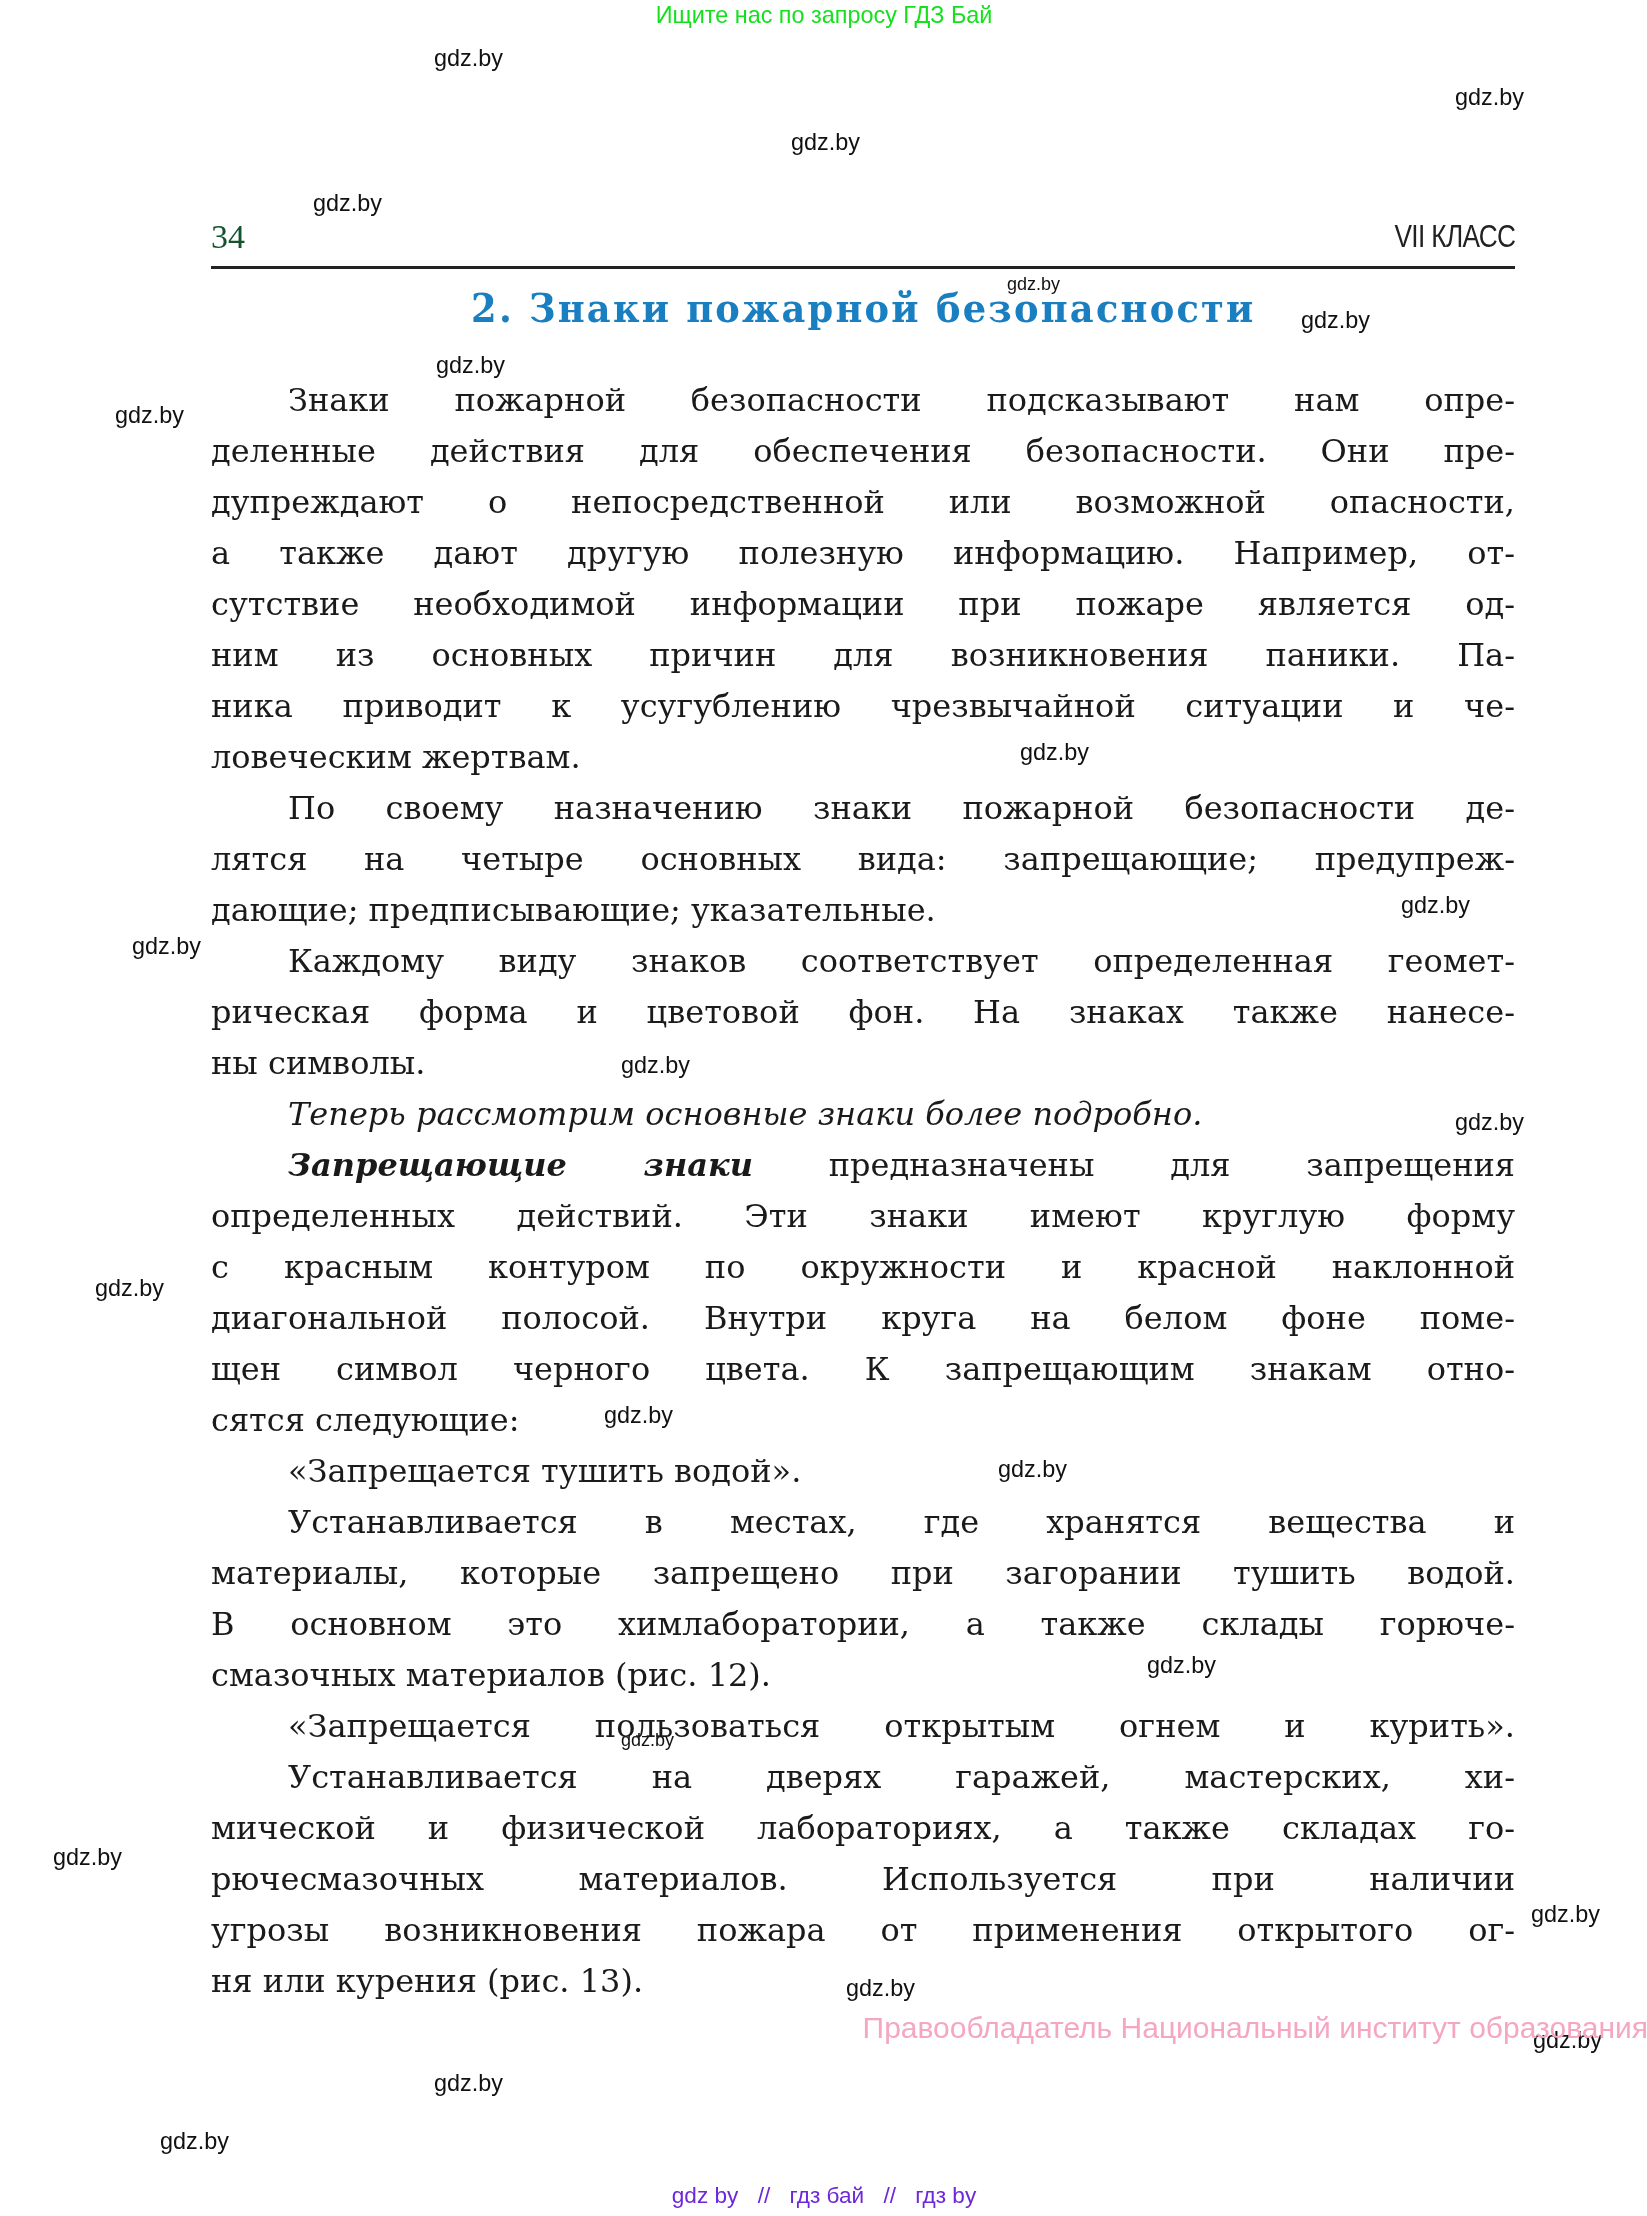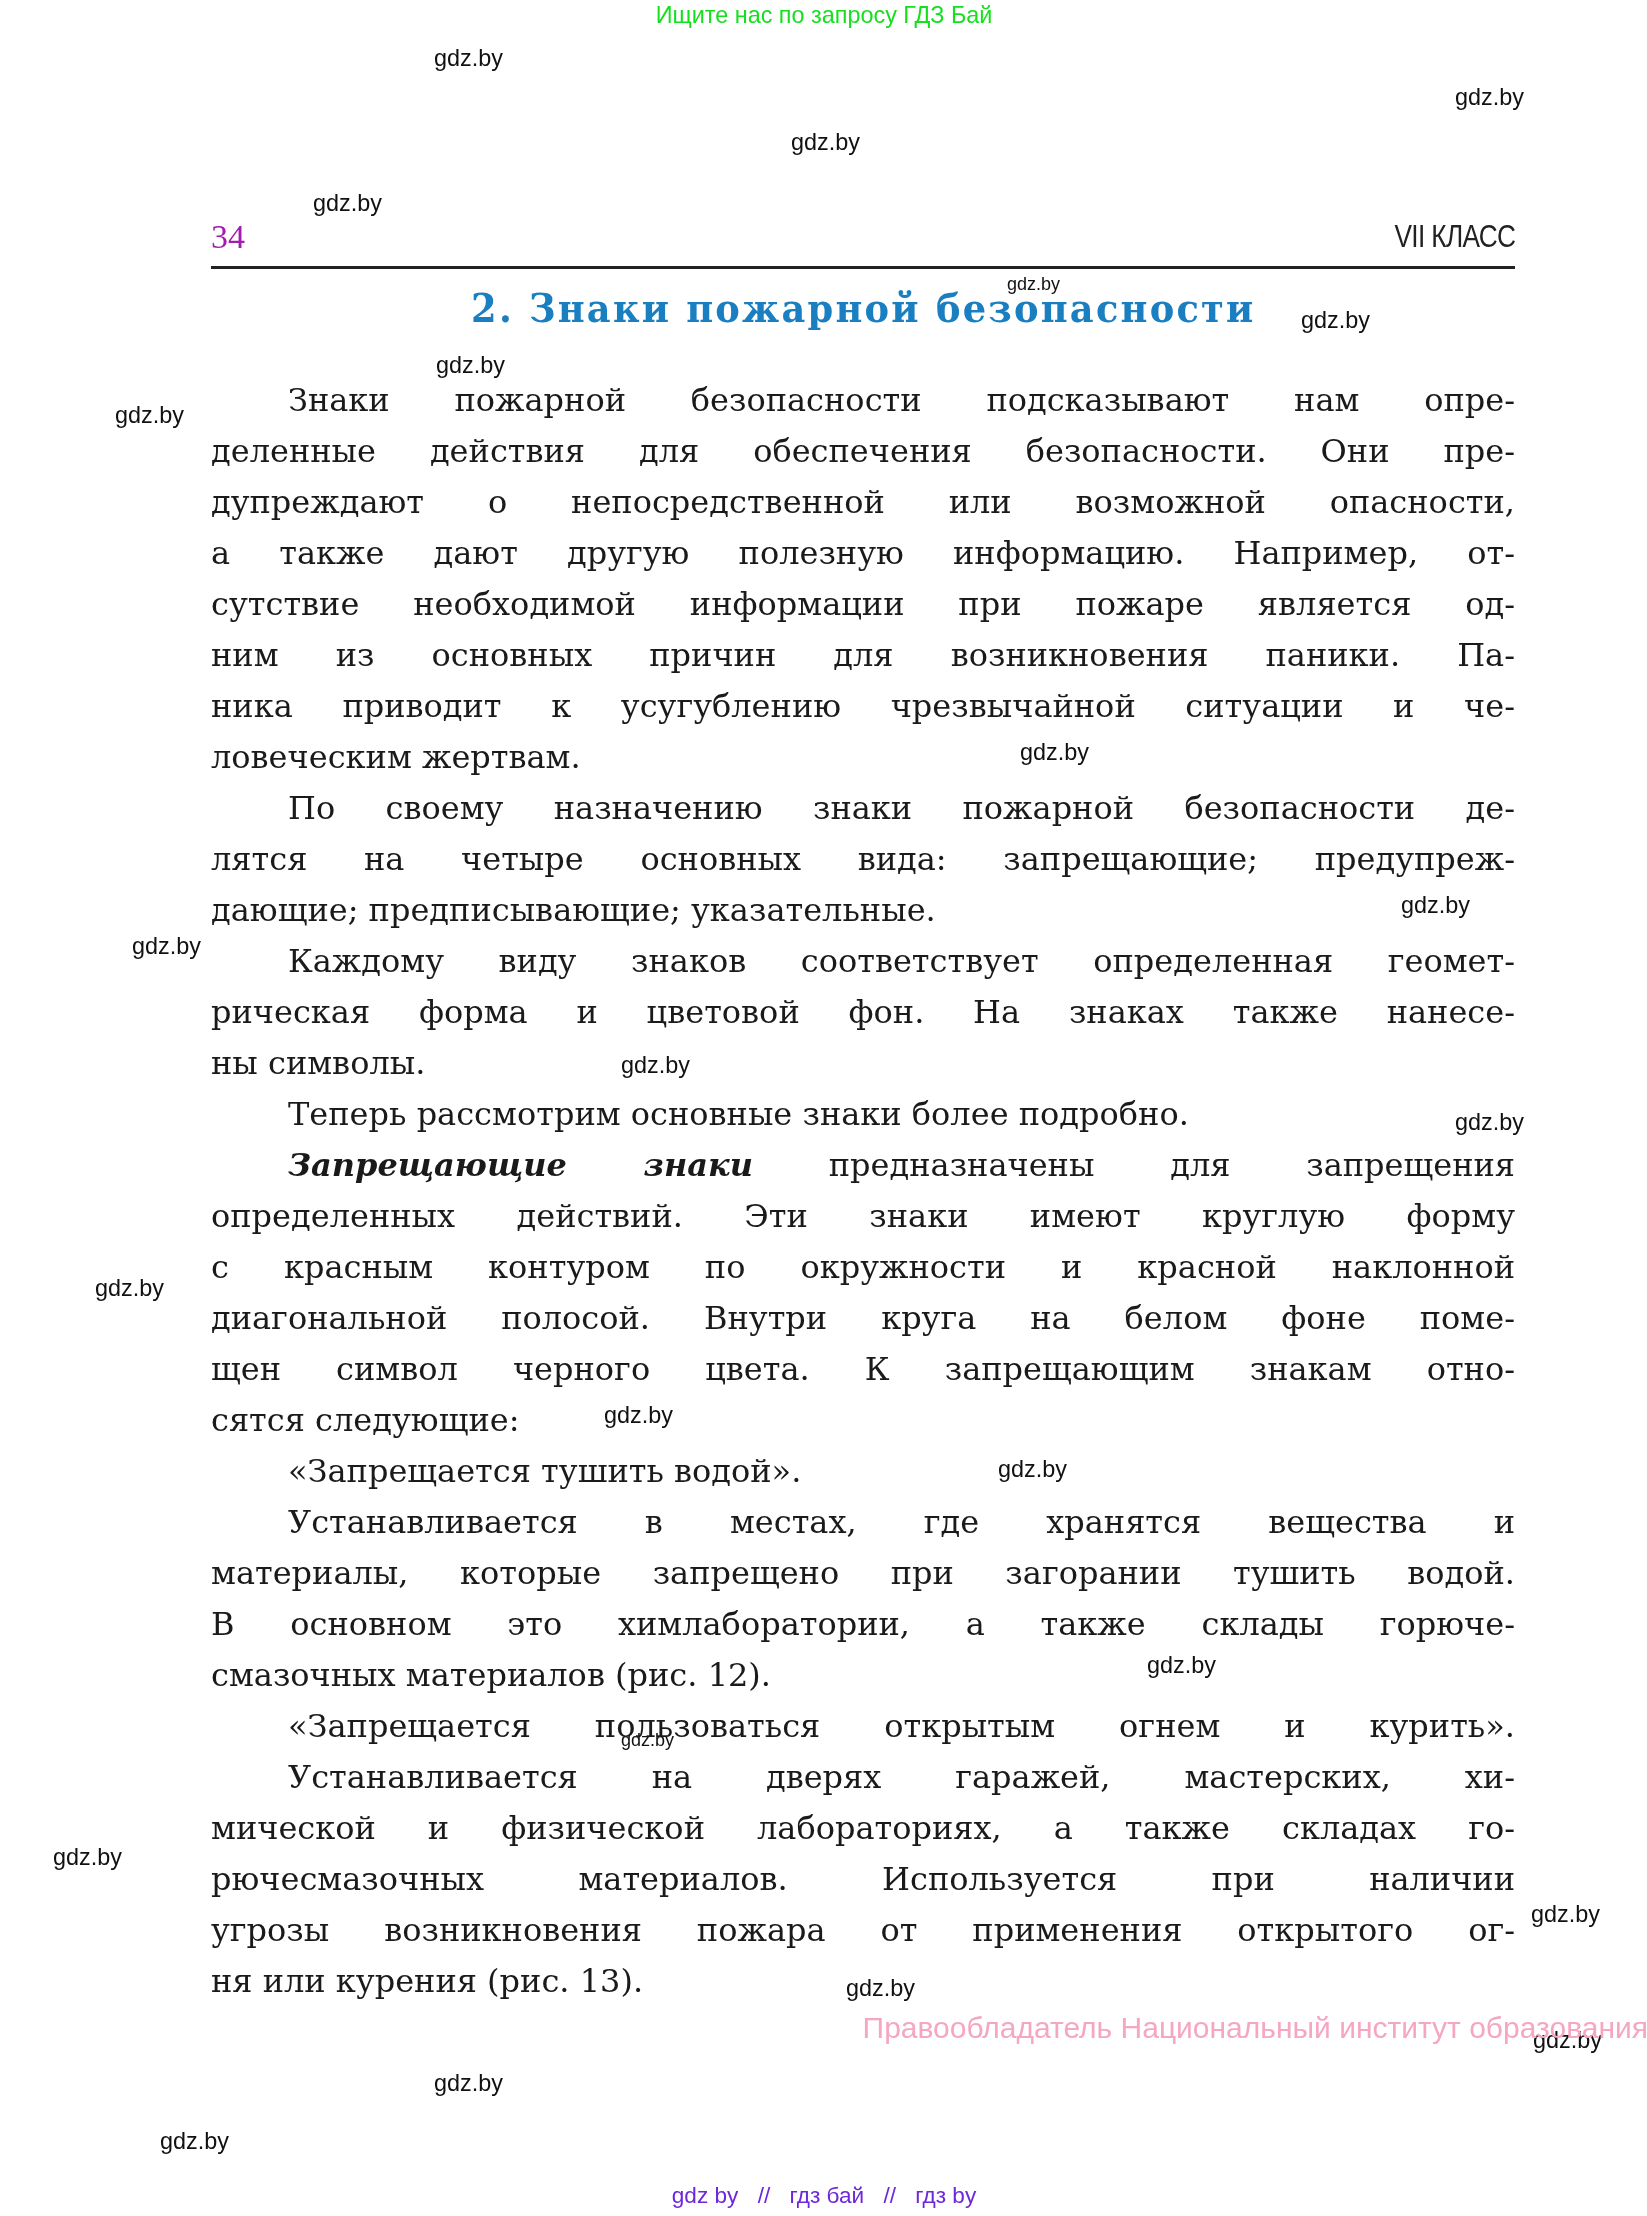--- a/index.html
+++ b/index.html
@@ -1,21 +1,21 @@
 <!DOCTYPE html>
 <html style="font-size:13px"><head>
   <meta charset="utf-8">
   <style>
     html, body { margin:0; padding:0; background:#ffffff; }
     body { width:1648px; height:2216px; position:relative; overflow:hidden; font-family:"DejaVu Serif", serif; color:#1a1a1a; }
     .top-banner { position:absolute; top:1.6px; left:0; width:1648px; text-align:center; font-family:"Liberation Sans", sans-serif; font-size:23.4px; color:#14e01e; }
     .wm { position:absolute; font-family:"Liberation Sans", sans-serif; font-size:23.4px; color:#111; white-space:nowrap; }
     .wm.small { font-size:18px; }
     .page-header { position:absolute; left:211px; top:211px; width:1304px; height:55px; border-bottom:3.2px solid #222; }
-    .page-number { position:absolute; left:0; top:6.5px; font-family:"Liberation Serif", serif; font-size:34px; color:#a21caf; }
+    .page-number { position:absolute; left:0; top:6.5px; font-family:"Liberation Serif", serif; font-size:34px; color:#14532d; }
     .grade-label { position:absolute; right:0; top:6.5px; font-family:"Liberation Sans", sans-serif; font-size:32px; color:#222; letter-spacing:-0.8px; transform:scaleX(0.82); transform-origin:right center; }
     .section-title { position:absolute; left:211px; width:1304px; top:284px; text-align:center; font-family:"DejaVu Serif", serif; font-weight:bold; font-size:40px; color:#1a7fc0; letter-spacing:2.4px; }
     .section-title .t { display:inline-block; transform:scaleX(0.92); }
     .body { position:absolute; left:211px; top:375px; width:1304px; font-family:"DejaVu Serif", serif; font-size:32px; line-height:51px; }
     .line { display:block; height:51px; white-space:nowrap; text-align:justify; text-align-last:justify; transform-origin:left center; }
     .line.last { text-align-last:left; }
     .line.indent { padding-left:77px; }
     .line .em { font-style:italic; font-weight:bold; }
     .copyright { position:absolute; top:2011px; left:0; width:1648px; text-align:right; font-family:"Liberation Sans", sans-serif; font-size:30px; color:#f5a6c3; }
     .footer-links { position:absolute; top:2183px; left:0; width:1648px; text-align:center; font-family:"Liberation Sans", sans-serif; font-size:22.6px; color:#6d28d9; }
@@ -72,21 +72,21 @@
   <span class="line last" style="display: block;">ловеческим жертвам.</span>
 
   <span class="line indent" style="display: block;">По своему назначению знаки пожарной безопасности де-</span>
   <span class="line" style="display: block;">лятся на четыре основных вида: запрещающие; предупреж-</span>
   <span class="line last" style="display: block;">дающие; предписывающие; указательные.</span>
 
   <span class="line indent" style="display: block;">Каждому виду знаков соответствует определенная геомет-</span>
   <span class="line" style="display: block;">рическая форма и цветовой фон. На знаках также нанесе-</span>
   <span class="line last" style="display: block;">ны символы.</span>
 
-  <span class="line indent last" style="display: block;">Теперь рассмотрим основные знаки более подробно.</span>
+  <span class="line indent last" style="display: block; font-style: italic;">Теперь рассмотрим основные знаки более подробно.</span>
 
   <span class="line indent" style="display: block;"><span class="em">Запрещающие знаки</span><span> предназначены для запрещения</span></span>
   <span class="line" style="display: block;">определенных действий. Эти знаки имеют круглую форму</span>
   <span class="line" style="display: block;">с красным контуром по окружности и красной наклонной</span>
   <span class="line" style="display: block;">диагональной полосой. Внутри круга на белом фоне поме-</span>
   <span class="line" style="display: block;">щен символ черного цвета. К запрещающим знакам отно-</span>
   <span class="line last" style="display: block;">сятся следующие:</span>
 
   <span class="line indent last it" style="display: block;">«Запрещается тушить водой».</span>
 

